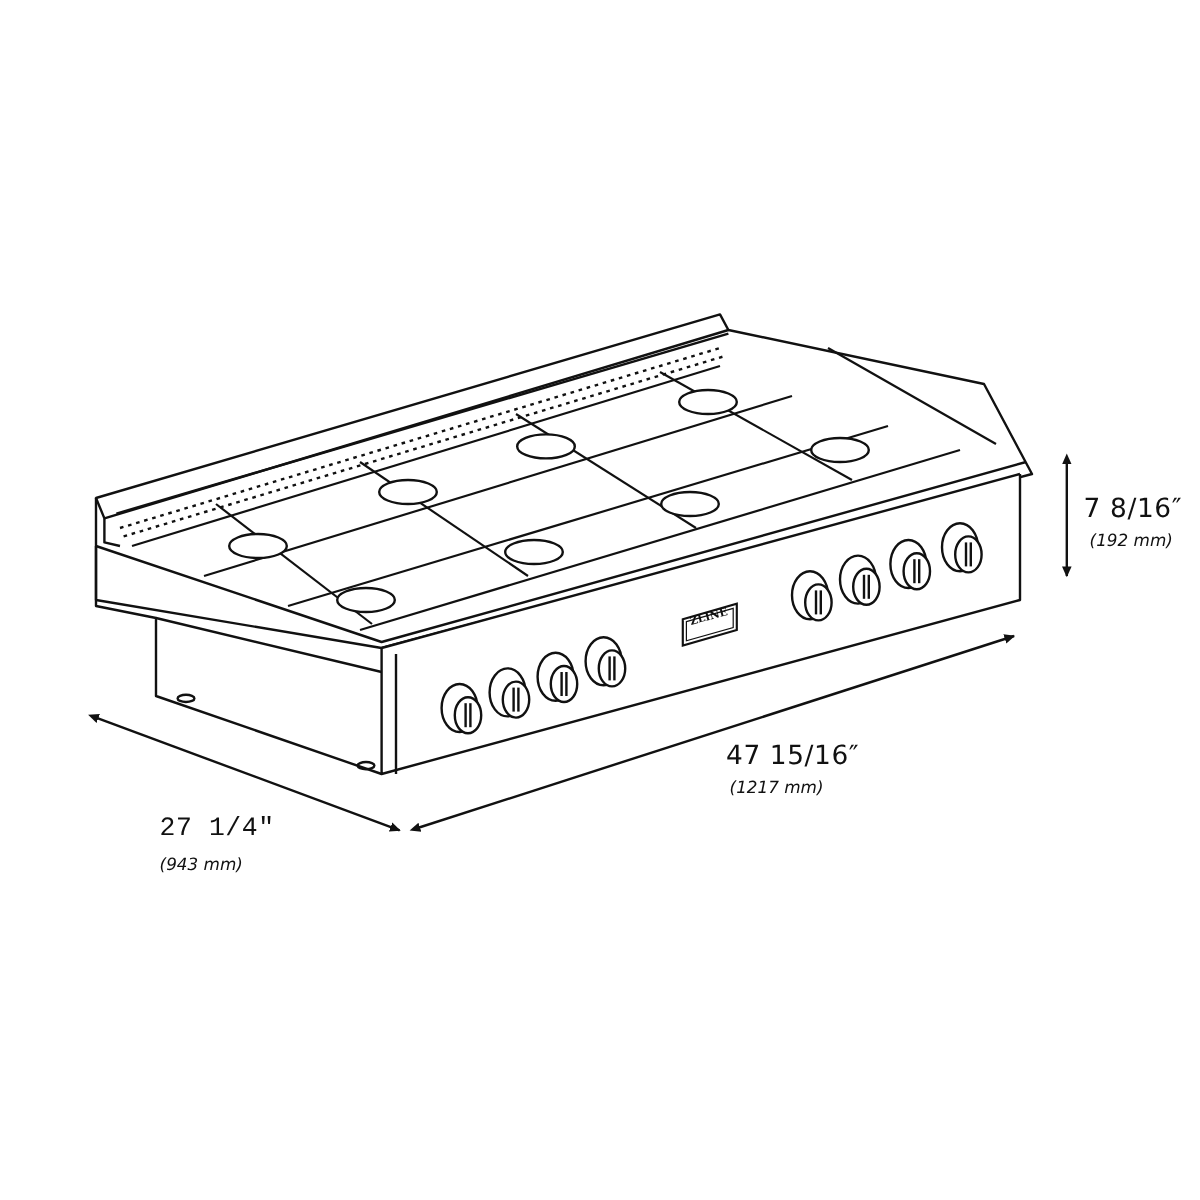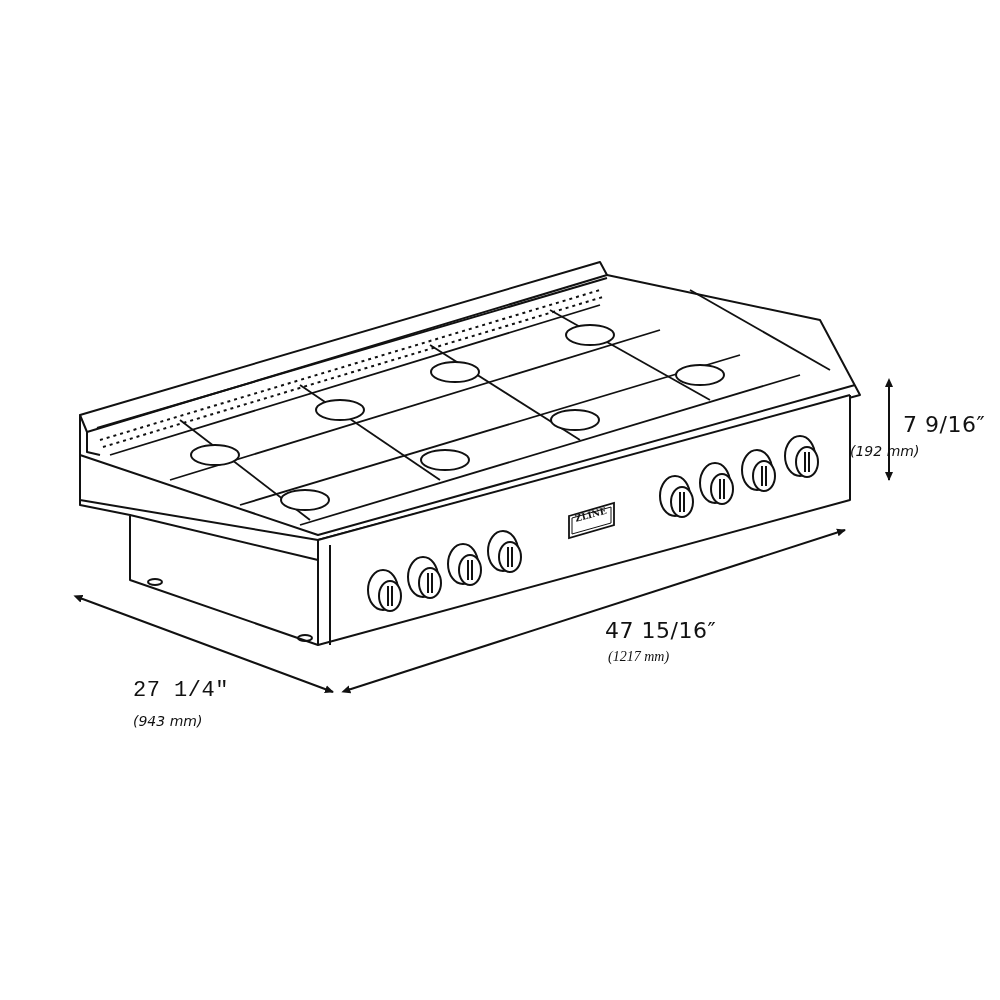--- a/index.html
+++ b/index.html
@@ -131,20 +131,20 @@
 
   <g stroke="#111" stroke-width="2" fill="none">
     <line x1="889" y1="385" x2="889" y2="480" marker-start="url(#arrowStart)" marker-end="url(#arrow)"></line>
     <line x1="348" y1="690" x2="845" y2="530" marker-start="url(#arrowStart)" marker-end="url(#arrow)"></line>
     <line x1="80" y1="598" x2="333" y2="692" marker-start="url(#arrowStart)" marker-end="url(#arrow)"></line>
   </g>
 </svg>
 
 <div class="dim-label brand-text" style="left:574px; top:514px; transform: rotate(-15deg); transform-origin: left top;">ZLINE</div>
 
-<div class="dim-label dim-main" style="left:903px; top:412px;">7 9/16″</div>
-<div class="dim-label dim-sub" style="left:850px; top:443px;">(192 mm)</div>
+<div class="dim-label dim-main" style="left:903px; top:412px;">7 8/16″</div>
+<div class="dim-label dim-sub" style="left:908px; top:443px;">(192 mm)</div>
 
 <div class="dim-label dim-main" style="left:605px; top:618px;">47 15/16″</div>
-<div class="dim-label dim-sub" style="left:608px; top:649px;font-family:Liberation Serif, serif;">(1217 mm)</div>
+<div class="dim-label dim-sub" style="left:608px; top:649px;">(1217 mm)</div>
 
 <div class="dim-label dim-main" style="left:133px; top:678px;font-family:Liberation Mono, monospace;">27 1/4″</div>
 <div class="dim-label dim-sub" style="left:133px; top:713px;">(943 mm)</div>
 
 </body></html>

